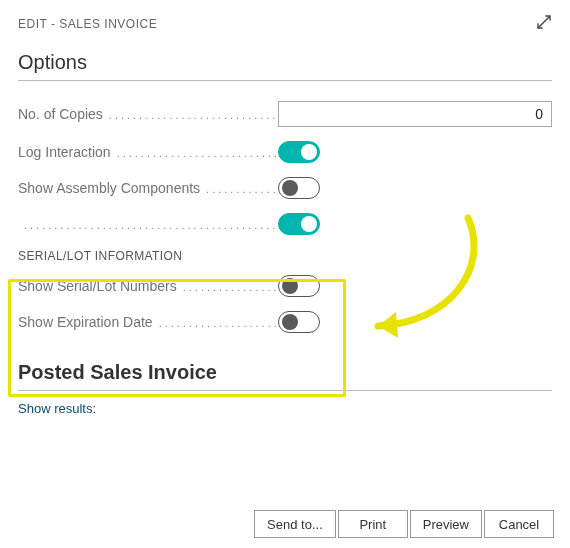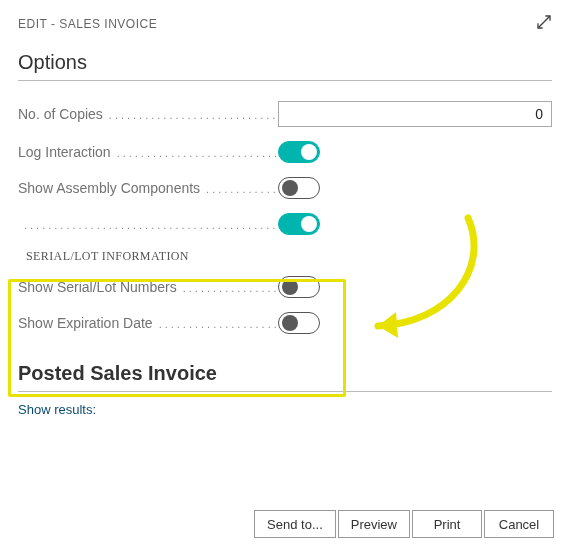--- a/index.html
+++ b/index.html
@@ -97,22 +97,21 @@
     border-color: #00b5ad;
   }
   .toggle.on .knob {
     background: #fff;
     left: 22px;
   }
   .group-header {
     font-size: 12px;
     letter-spacing: .4px;
     color: #555;
-    margin: 4px 0 12px 8px;
-    font-family: Liberation Serif, serif;
+    margin: 4px 0 12px 0;
   }
   .highlight-box {
     position: absolute;
     left: 8px;
     top: 279px;
     width: 338px;
     height: 118px;
     border: 3px solid #e8e200;
     border-radius: 2px;
     pointer-events: none;
@@ -252,16 +251,16 @@
 </div>
 
 <div class="highlight-box"></div>
 <svg class="arrow-svg" viewBox="0 0 150 140">
   <path d="M118 10 C 140 60, 100 115, 28 118" stroke="#e8e200" stroke-width="7" fill="none" stroke-linecap="round"></path>
   <path d="M28 118 L46 104 L48 130 Z" fill="#e8e200"></path>
 </svg>
 
 <div class="button-bar">
   <button class="btn">Send to...</button>
+  <button class="btn">Print</button>
   <button class="btn">Preview</button>
-  <button class="btn">Print</button>
   <button class="btn">Cancel</button>
 </div>
 
 </body></html>

